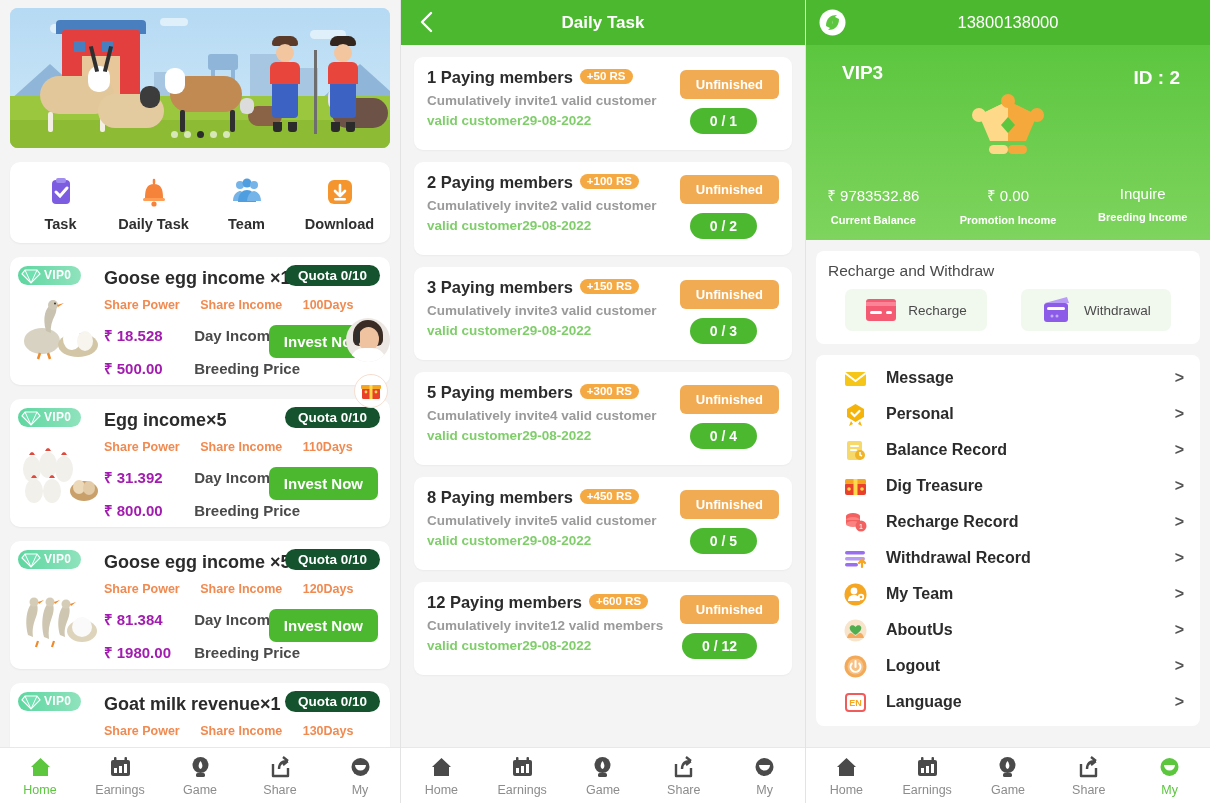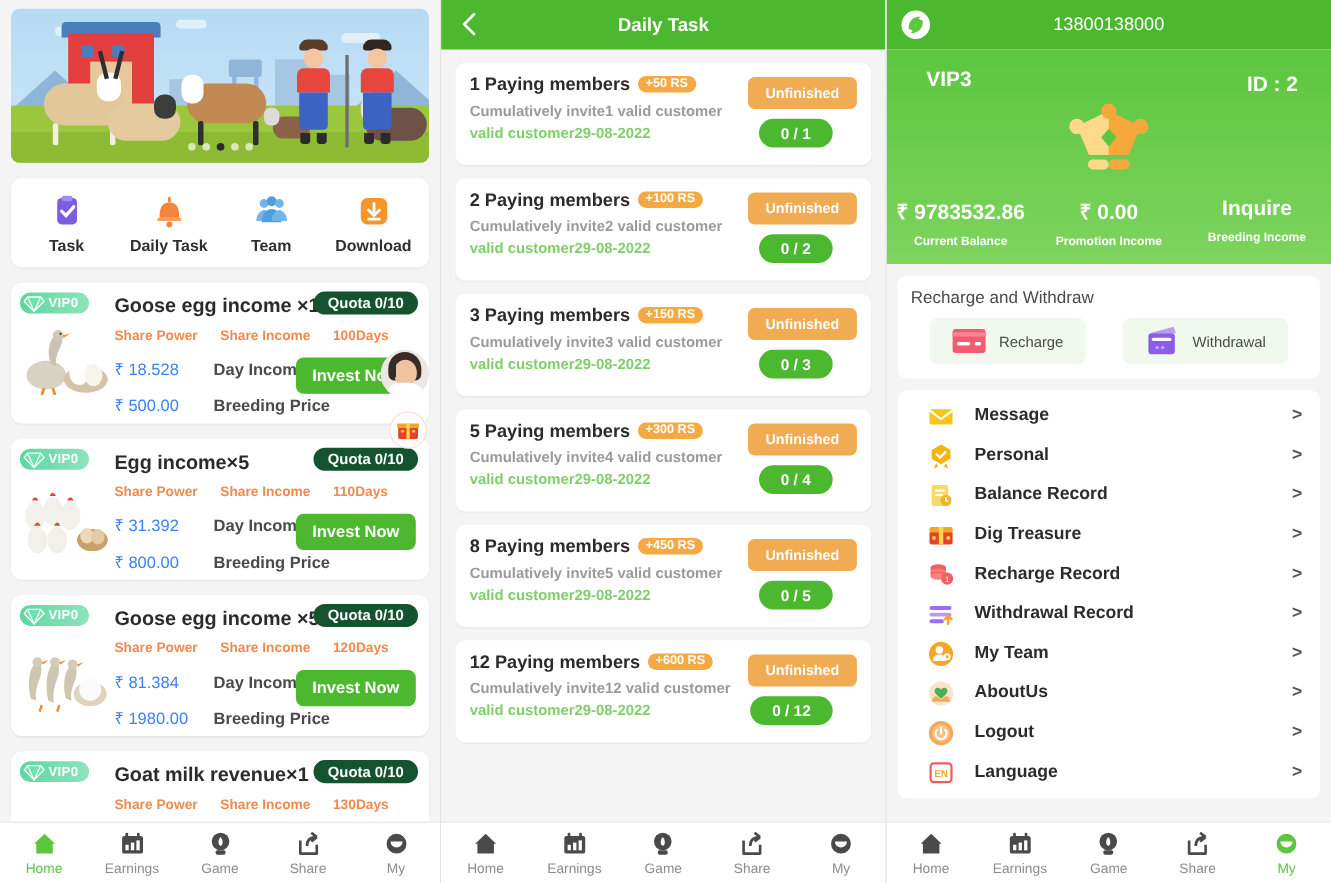--- a/index.html
+++ b/index.html
@@ -69,21 +69,21 @@
   .vip-gem { position: absolute; left: 2px; top: 1px; width: 22px; height: 18px; }
   .prod-thumb { position: absolute; left: 8px; top: 34px; width: 82px; height: 74px; }
   .prod-title { margin-left: 84px; font-size: 18px; font-weight: 700; color: #2b2b2b; display: inline-block; padding-top: 1px; }
   .quota {
     position: absolute; right: 10px; top: 8px; background: #14532d; color: #fff;
     font-size: 13.5px; font-weight: 700; border-radius: 11px; padding: 3px 13px;
   }
   .sub-row { margin-left: 84px; margin-top: 9px; font-size: 12.5px; font-weight: 700; color: #f08a50; }
   .sub-row span { margin-right: 17px; }
   .money-row { margin-left: 84px; margin-top: 13px; font-size: 15px; }
-  .money-row .amt { color: #3b82f6; font-weight: 400; display: inline-block; min-width: 86px; }
+  .money-row .amt { color: #a21caf; font-weight: 700; display: inline-block; min-width: 86px; }
   .money-row .lbl { color: #4a4a4a; font-weight: 700; }
   .invest-btn {
     position: absolute; right: 12px; bottom: 27px; background: #4cb830; color: #fff;
     border: none; border-radius: 7px; font-size: 15px; font-weight: 700;
     padding: 8px 15px; font-family: inherit; cursor: pointer;
   }
 
   .cs-avatar {
     position: absolute; right: 10px; top: 318px; width: 44px; height: 44px;
     border-radius: 50%; overflow: hidden; background: #ece7e2; z-index: 5;
@@ -142,21 +142,21 @@
   .brand-logo { position: absolute; left: 12px; top: 8px; width: 29px; height: 29px; }
   .vip-panel {
     height: 195px; background: linear-gradient(180deg,#5cc63f 0%,#7ed45e 100%);
     position: relative; color: #fff;
   }
   .vip-lvl { position: absolute; left: 36px; top: 17px; font-size: 19px; font-weight: 700; }
   .vip-id  { position: absolute; right: 30px; top: 22px; font-size: 19px; font-weight: 700; }
   .crown { position: absolute; left: 50%; top: 48px; transform: translateX(-50%); }
   .stats { position: absolute; left: 0; right: 0; bottom: 14px; display: flex; }
   .stat { flex: 1; text-align: center; }
-  .stat .v { font-size: 19px; font-weight: 700; margin-top: 48px; }
+  .stat .v { font-size: 15px; font-weight: 400; margin-top: 48px; }
   .stat .k { font-size: 11px; font-weight: 700; margin-top: 9px; }
 
   .rw-card { margin: 11px 10px 0 10px; background: #fff; border-radius: 8px; padding: 11px 12px 13px 12px; }
   .rw-title { font-size: 15.5px; color: #4a4a4a; }
   .rw-btns { display: flex; justify-content: space-around; margin-top: 9px; }
   .rw-btn {
     background: #f1f9ef; border-radius: 7px; padding: 8px 20px; display: flex;
     align-items: center; gap: 11px; cursor: pointer; min-width: 135px;
   }
   .rw-btn .lb { font-size: 13.5px; color: #4a4a4a; }
@@ -537,21 +537,21 @@
     </div>
     <div class="task-card">
       <span class="task-t">8 Paying members</span><span class="reward">+450 RS</span>
       <div class="task-d">Cumulatively invite5 valid customer</div>
       <div class="task-v">valid customer29-08-2022</div>
       <button class="unfinished">Unfinished</button>
       <div class="progress">0 / 5</div>
     </div>
     <div class="task-card">
       <span class="task-t">12 Paying members</span><span class="reward">+600 RS</span>
-      <div class="task-d">Cumulatively invite12 valid customer</div>
+      <div class="task-d">Cumulatively invite12 valid members</div>
       <div class="task-v">valid customer29-08-2022</div>
       <button class="unfinished">Unfinished</button>
       <div class="progress">0 / 12</div>
     </div>
 
     <div class="botnav">
       <div class="nav-item">
         <div class="ic">
           <svg width="23" height="22" viewBox="0 0 23 22">
               <path d="M11.5 2 L21 11 L19 11 L19 20 L4 20 L4 11 L2 11 Z" fill="#4a4a4a"></path>

